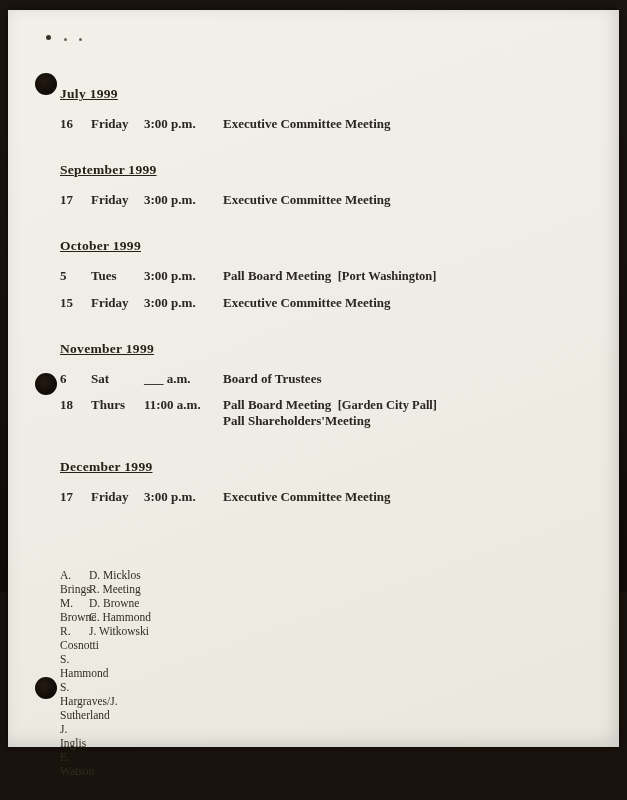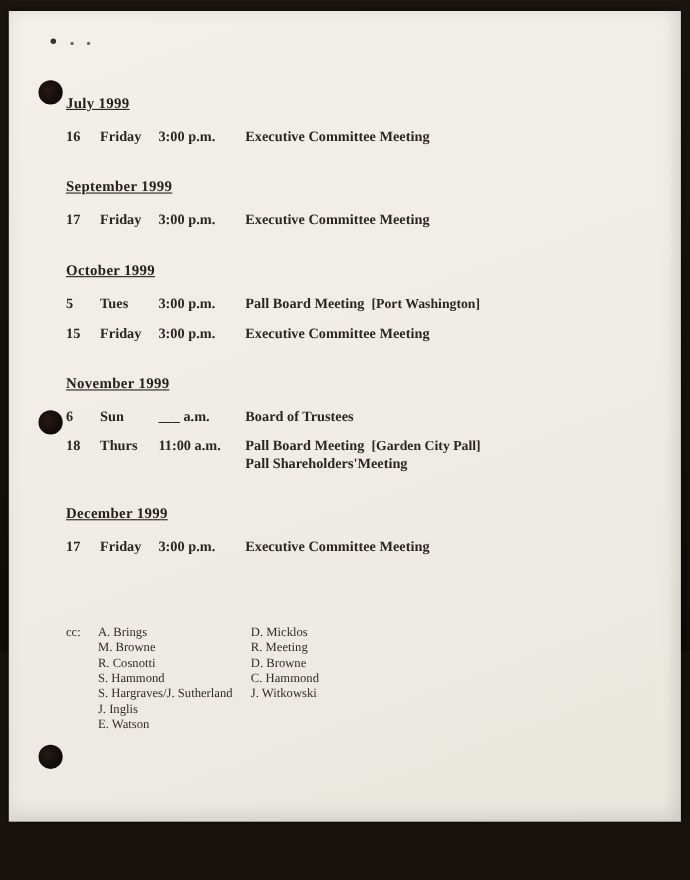--- a/index.html
+++ b/index.html
@@ -155,21 +155,21 @@
           <span>
             <span>Executive Committee Meeting</span>
           </span>
         </div>
       </div>
 
       <div class="section">
         <div class="month-heading">November  1999</div>
         <div class="row">
           <span>6</span>
-          <span>Sun</span>
+          <span>Sat</span>
           <span>___ a.m.</span>
           <span>
             <span>Board of Trustees</span>
           </span>
         </div>
         <div class="row">
           <span>18</span>
           <span>Thurs</span>
           <span>11:00 a.m.</span>
           <span>
@@ -186,21 +186,20 @@
           <span>17</span>
           <span>Friday</span>
           <span>3:00 p.m.</span>
           <span>
             <span>Executive Committee Meeting</span>
           </span>
         </div>
       </div>
 
       <div class="cc-block">
-        <div class="cc-label">cc:</div>
         <div class="cc-col">
           <div>A. Brings</div>
           <div>M. Browne</div>
           <div>R. Cosnotti</div>
           <div>S. Hammond</div>
           <div>S. Hargraves/J. Sutherland</div>
           <div>J. Inglis</div>
           <div>E. Watson</div>
         </div>
         <div class="cc-col">

